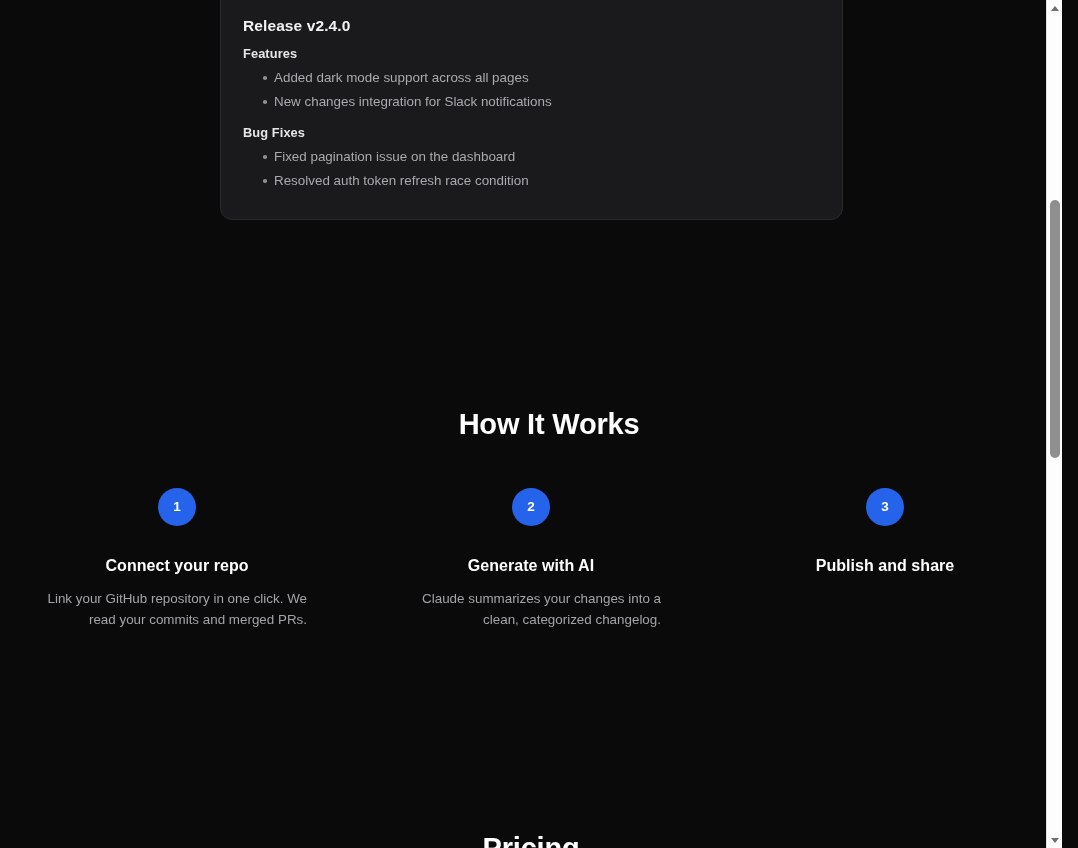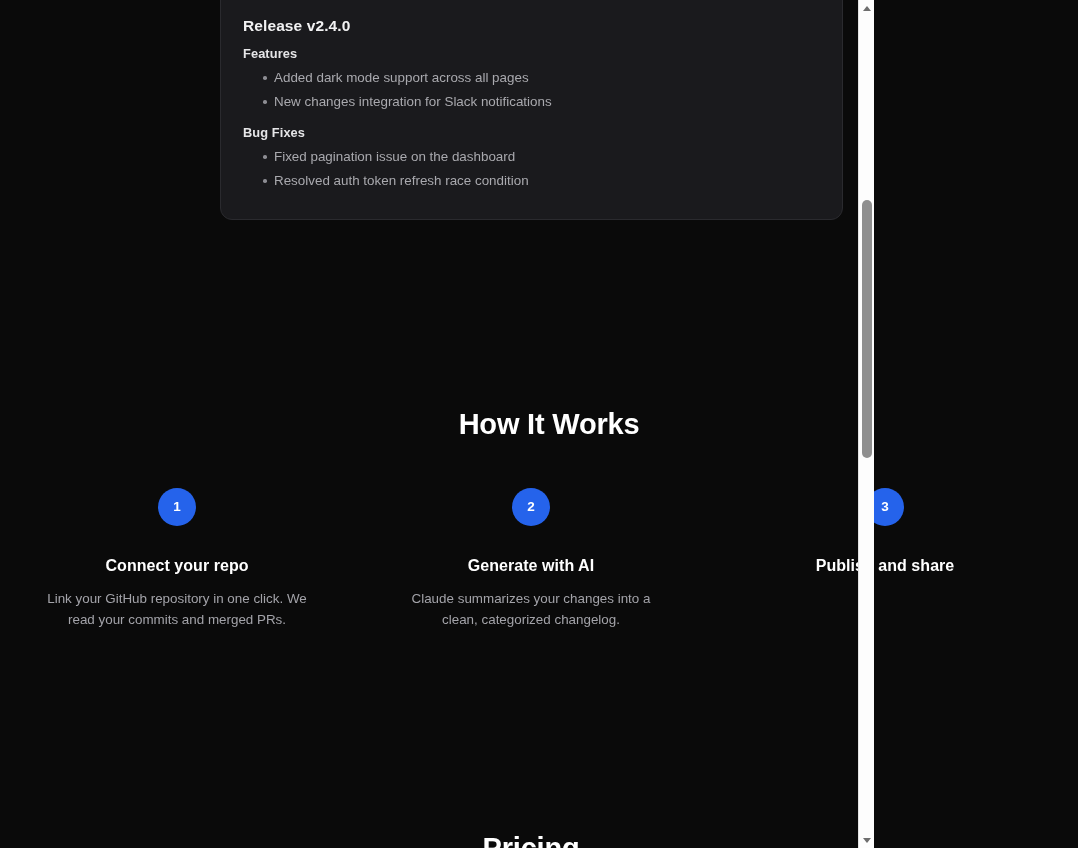--- a/index.html
+++ b/index.html
@@ -8,21 +8,21 @@
     width: 1078px;
     height: 848px;
     overflow: hidden;
     background: #0a0a0a;
     font-family: "Liberation Sans", sans-serif;
     -webkit-font-smoothing: antialiased;
   }
 
   #viewport {
     position: relative;
-    width: 874px;
+    width: 1062px;
     height: 848px;
     background: #86efac;
   }
 
   
   #page {
     position: absolute;
     left: 0; top: 0;
     width: 1062px;
     height: 848px;
@@ -136,21 +136,21 @@
     color: #ffffff;
     text-align: center;
     letter-spacing: 0.05px;
   }
 
   .step-desc {
     margin-top: 14px;
     font-size: 13.4px;
     line-height: 20.5px;
     color: #a3a3a9;
-    text-align: center;
+    text-align: right;
     max-width: 260px;
   }
 
   
   .pricing-section {
     position: absolute;
     left: 0;
     top: 828px;
     width: 1062px;
     text-align: center;

